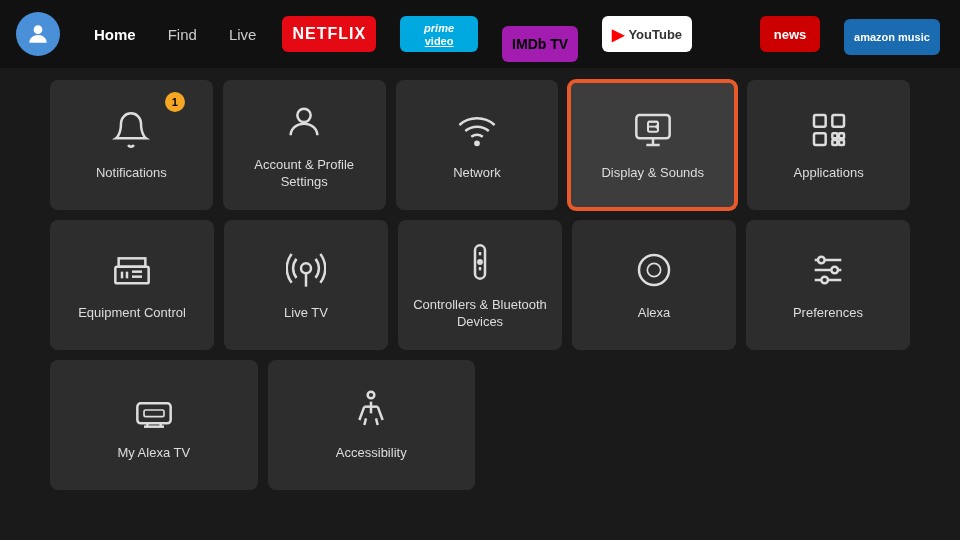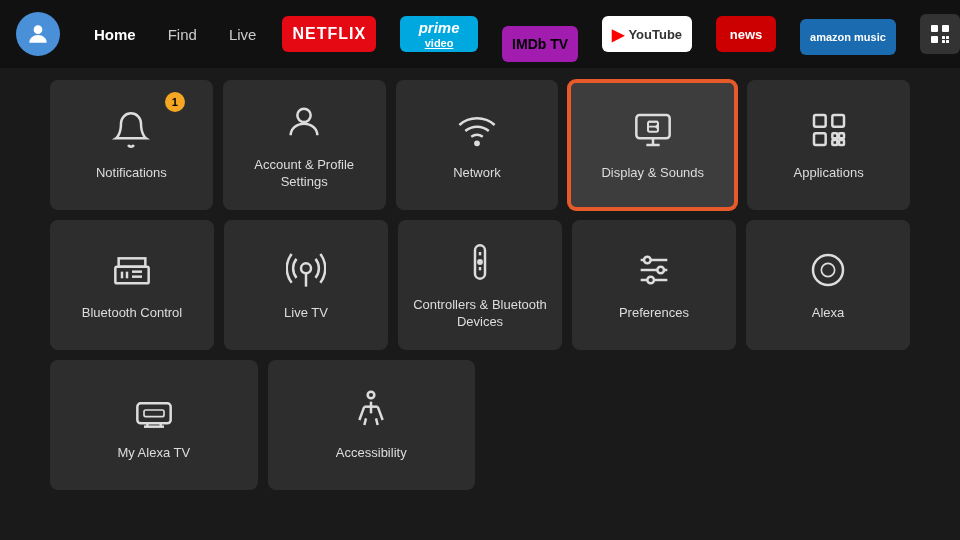--- a/index.html
+++ b/index.html
@@ -67,26 +67,26 @@
       justify-content: center;
       padding: 0 10px;
       font-size: 13px;
       font-weight: bold;
       cursor: pointer;
       flex-shrink: 0;
     }
 
     .badge-netflix { background: #e50914; color: white; min-width: 78px; font-size: 16px; letter-spacing: 1px; }
     .badge-prime { background: #00a8e0; color: white; min-width: 78px; flex-direction: column; gap: 1px; }
-    .badge-prime .prime-text { font-size: 15px; font-style: italic; }
+    .badge-prime .prime-text { font-size: 11px; font-style: italic; }
     .badge-prime .prime-video { font-size: 11px; font-weight: bold; text-decoration: underline; }
     .badge-imdb { background: #a21caf; color: #000; min-width: 66px; font-size: 14px; font-weight: 700; margin-top: 19px; }
     .badge-youtube { background: white; color: #333; min-width: 78px; gap: 4px; }
     .badge-youtube .yt-icon { color: #ff0000; font-size: 16px; }
-    .badge-news { background: #cc0000; color: white; min-width: 60px; font-size: 13px; }
+    .badge-news { background: #cc0000; color: white; min-width: 60px; font-size: 13px; margin-left: 44px; }
     .badge-music { background: #1a6baf; color: white; min-width: 90px; font-size: 11px; gap: 4px; margin-top: 6px; }
 
     .icon-btn {
       width: 40px;
       height: 40px;
       border-radius: 6px;
       background: #333;
       display: flex;
       align-items: center;
       justify-content: center;
@@ -323,21 +323,21 @@
       <div class="tile-icon">
         <svg viewBox="0 0 24 24" stroke="#ddd" stroke-width="1.5" fill="none">
           <rect x="2" y="10" width="20" height="10" rx="1"></rect>
           <rect x="4" y="5" width="16" height="5"></rect>
           <line x1="6" y1="13" x2="6" y2="17"></line>
           <line x1="9" y1="13" x2="9" y2="17"></line>
           <line x1="12" y1="13" x2="18" y2="13"></line>
           <line x1="12" y1="16" x2="18" y2="16"></line>
         </svg>
       </div>
-      <div class="tile-label">Bluetooth Control</div>
+      <div class="tile-label">Equipment Control</div>
     </div>
 
     <div class="tile">
       <div class="tile-icon">
         <svg viewBox="0 0 24 24" stroke="#ddd" stroke-width="1.5" fill="none">
           <circle cx="12" cy="11" r="3"></circle>
           <path d="M6.3 5.3a9 9 0 0 0 0 11.4"></path>
           <path d="M17.7 5.3a9 9 0 0 1 0 11.4"></path>
           <path d="M3.4 2.4a14 14 0 0 0 0 17.2"></path>
           <path d="M20.6 2.4a14 14 0 0 1 0 17.2"></path>
@@ -355,39 +355,39 @@
           <circle cx="12" cy="12" r="1" fill="#ddd"></circle>
           <line x1="12" y1="15" x2="12" y2="17"></line>
         </svg>
       </div>
       <div class="tile-label">Controllers &amp; Bluetooth Devices</div>
     </div>
 
     <div class="tile">
       <div class="tile-icon">
         <svg viewBox="0 0 24 24" stroke="#ddd" stroke-width="1.5" fill="none">
+          <circle cx="12" cy="12" r="9"></circle>
+          <circle cx="12" cy="12" r="4" stroke-width="1"></circle>
+        </svg>
+      </div>
+      <div class="tile-label">Alexa</div>
+    </div>
+
+    <div class="tile">
+      <div class="tile-icon">
+        <svg viewBox="0 0 24 24" stroke="#ddd" stroke-width="1.5" fill="none">
           <line x1="4" y1="6" x2="20" y2="6"></line>
           <line x1="4" y1="12" x2="20" y2="12"></line>
           <line x1="4" y1="18" x2="20" y2="18"></line>
           <circle cx="8" cy="6" r="2" fill="#2d2d2d"></circle>
           <circle cx="16" cy="12" r="2" fill="#2d2d2d"></circle>
           <circle cx="10" cy="18" r="2" fill="#2d2d2d"></circle>
         </svg>
       </div>
       <div class="tile-label">Preferences</div>
-    </div>
-
-    <div class="tile">
-      <div class="tile-icon">
-        <svg viewBox="0 0 24 24" stroke="#ddd" stroke-width="1.5" fill="none">
-          <circle cx="12" cy="12" r="9"></circle>
-          <circle cx="12" cy="12" r="4" stroke-width="1"></circle>
-        </svg>
-      </div>
-      <div class="tile-label">Alexa</div>
     </div>
 
   </div>
 
   <div class="grid-row">
 
     <div class="tile">
       <div class="tile-icon">
         <svg viewBox="0 0 24 24" stroke="#ddd" stroke-width="1.5" fill="none">
           <rect x="2" y="8" width="20" height="12" rx="2"></rect>

